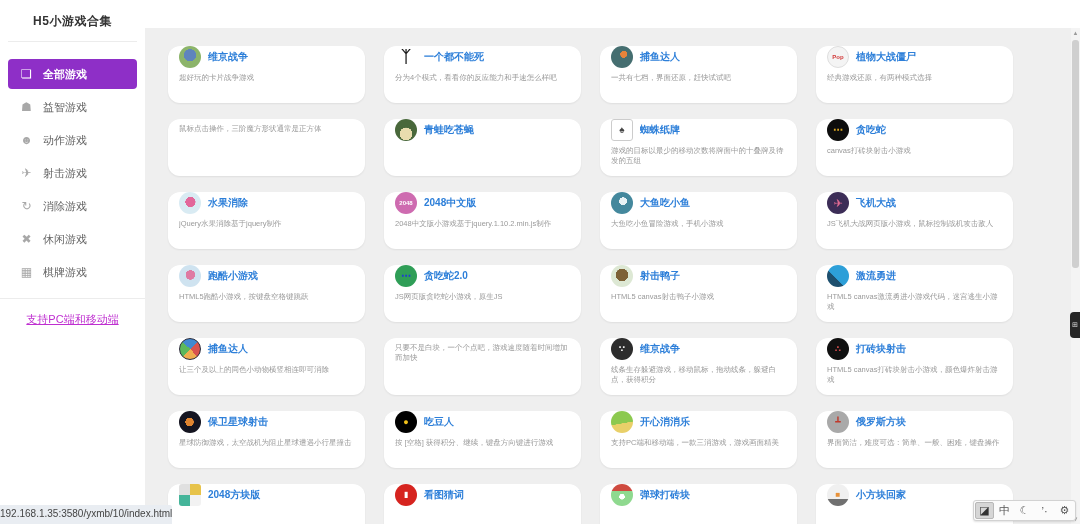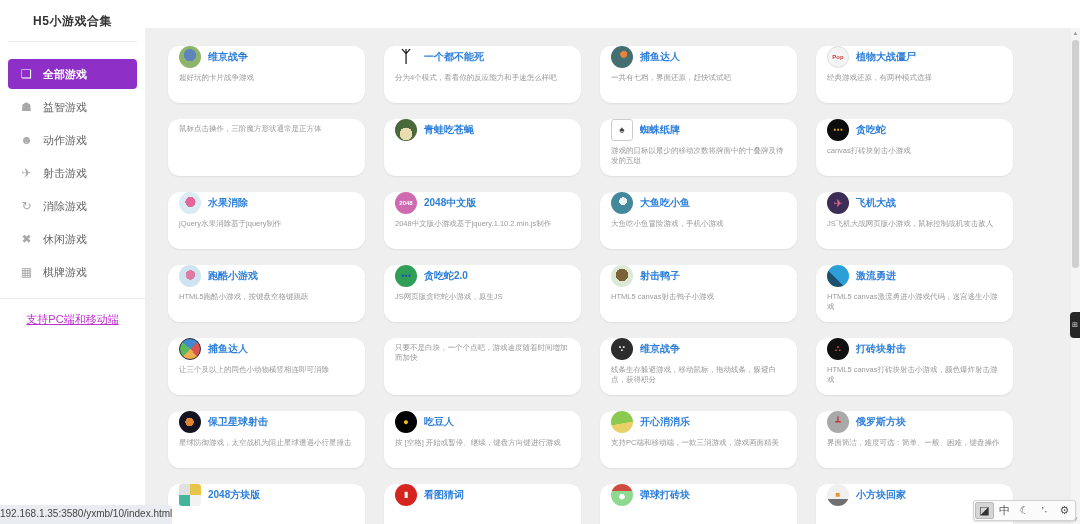--- a/index.html
+++ b/index.html
@@ -223,21 +223,21 @@
       <span class="g-icon" style="background: radial-gradient(circle at 48% 50%, rgb(223, 132, 48) 0px, rgb(223, 132, 48) 26%, rgb(20, 20, 32) 27%);"></span>
       <span class="g-title">保卫星球射击</span>
     </div>
     <div class="g-desc">星球防御游戏，太空战机为阻止星球遭遇小行星撞击</div>
   </div>
       <div class="card">
     <div class="card-head">
       <span class="g-icon" style="background: rgb(0, 0, 0); color: rgb(242, 194, 26); font-size: 9px;">●</span>
       <span class="g-title">吃豆人</span>
     </div>
-    <div class="g-desc">按 [空格] 开始或暂停、继续，键盘方向键进行游戏</div>
+    <div class="g-desc">按 [空格] 获得积分、继续，键盘方向键进行游戏</div>
   </div>
       <div class="card">
     <div class="card-head">
       <span class="g-icon" style="background: linear-gradient(170deg, rgb(140, 201, 79) 0px, rgb(140, 201, 79) 55%, rgb(233, 208, 105) 56%);"></span>
       <span class="g-title">开心消消乐</span>
     </div>
     <div class="g-desc">支持PC端和移动端，一款三消游戏，游戏画面精美</div>
   </div>
       <div class="card">
     <div class="card-head">

